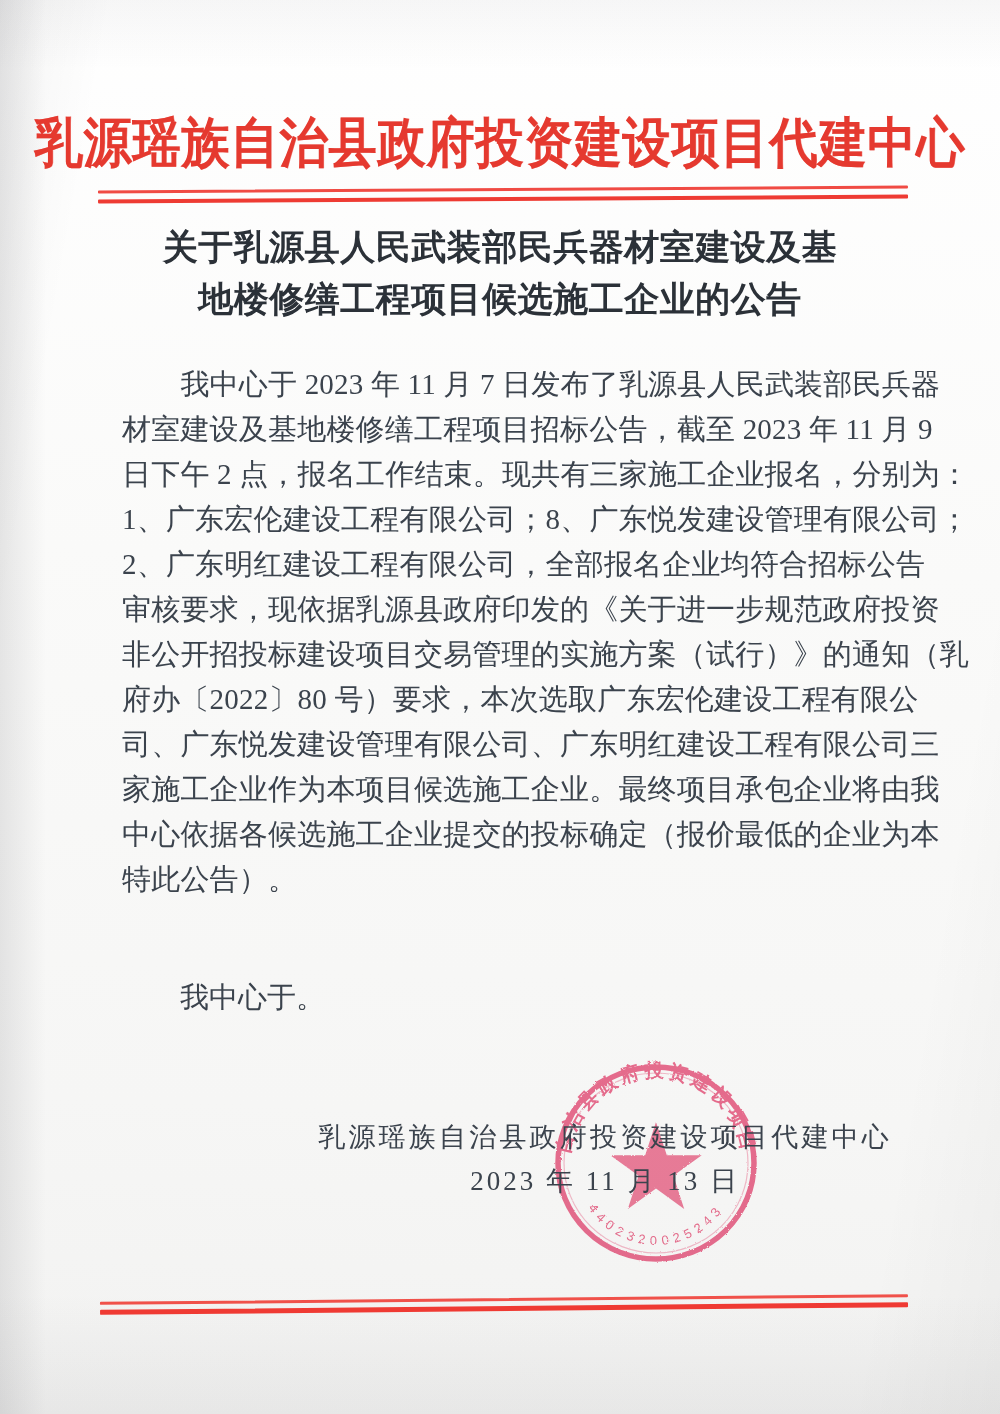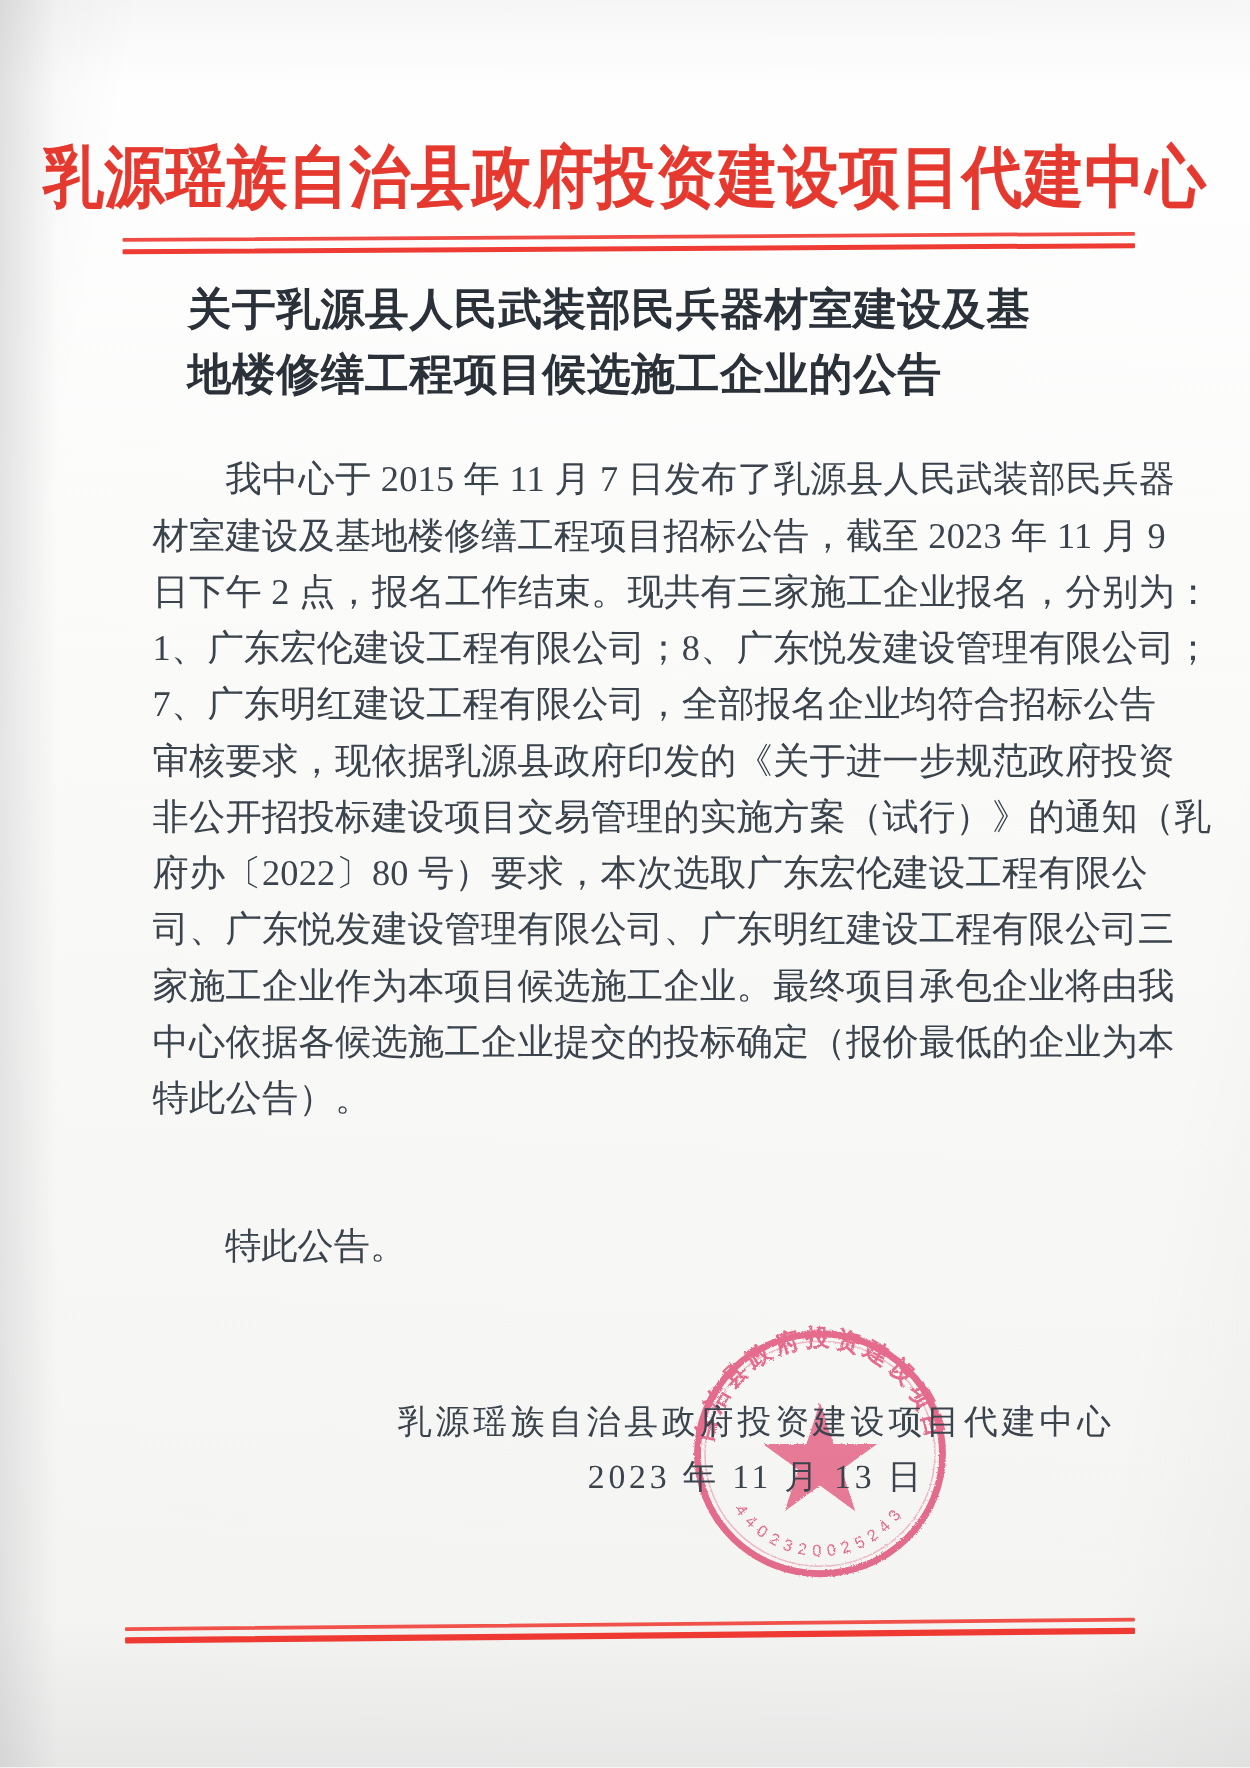--- a/index.html
+++ b/index.html
@@ -91,21 +91,21 @@
     background: #ee3b33;
     border-radius: 1px;
   }
 
   
   .doc-title {
     position: absolute;
     left: 150px;
     right: 150px;
     top: 222px;
-    text-align: left;
+    text-align: center;
     font-family: "Liberation Serif", "DejaVu Serif", serif;
     font-weight: bold;
     font-size: 35px;
     line-height: 52px;
     color: #2b3138;
     letter-spacing: 0.5px;
   }
   .doc-title .tl {
     display: block;
     white-space: nowrap;
@@ -217,35 +217,35 @@
     <div class="rule-gap"></div>
     <div class="rule-b"></div>
   </div>
 
   <div class="doc-title">
     <span class="tl">关于乳源县人民武装部民兵器材室建设及基</span>
     <span class="tl">地楼修缮工程项目候选施工企业的公告</span>
   </div>
 
   <div class="body-block">
-    <div class="body-line">　　我中心于 2015 年 11 月 7 日发布了乳源县人民武装部民兵器</div>
+    <div class="body-line">　　我中心于 2023 年 11 月 7 日发布了乳源县人民武装部民兵器</div>
     <div class="body-line">材室建设及基地楼修缮工程项目招标公告，截至 2023 年 11 月 9</div>
     <div class="body-line">日下午 2 点，报名工作结束。现共有三家施工企业报名，分别为：</div>
     <div class="body-line">1、广东宏伦建设工程有限公司；8、广东悦发建设管理有限公司；</div>
-    <div class="body-line">7、广东明红建设工程有限公司，全部报名企业均符合招标公告</div>
+    <div class="body-line">2、广东明红建设工程有限公司，全部报名企业均符合招标公告</div>
     <div class="body-line">审核要求，现依据乳源县政府印发的《关于进一步规范政府投资</div>
     <div class="body-line">非公开招投标建设项目交易管理的实施方案（试行）》的通知（乳</div>
     <div class="body-line">府办〔2022〕80 号）要求，本次选取广东宏伦建设工程有限公</div>
     <div class="body-line">司、广东悦发建设管理有限公司、广东明红建设工程有限公司三</div>
     <div class="body-line">家施工企业作为本项目候选施工企业。最终项目承包企业将由我</div>
     <div class="body-line">中心依据各候选施工企业提交的投标确定（报价最低的企业为本</div>
     <div class="body-line">特此公告）。</div>
   </div>
 
-  <div class="closing">特此公告。</div>
+  <div class="closing">我中心于。</div>
 
   <div class="seal">
     <svg viewBox="0 0 222 218" xmlns="http://www.w3.org/2000/svg">
       <defs>
         <path id="arcTop" d="M 24 112 A 87 87 0 0 1 198 112" fill="none"></path>
         <path id="arcBot" d="M 30 112 A 81 81 0 0 0 192 112" fill="none"></path>
         <filter id="rough">
           <feTurbulence type="fractalNoise" baseFrequency="0.85" numOctaves="3" result="n"></feTurbulence>
           <feDisplacementMap in="SourceGraphic" in2="n" scale="2.2"></feDisplacementMap>
         </filter>

